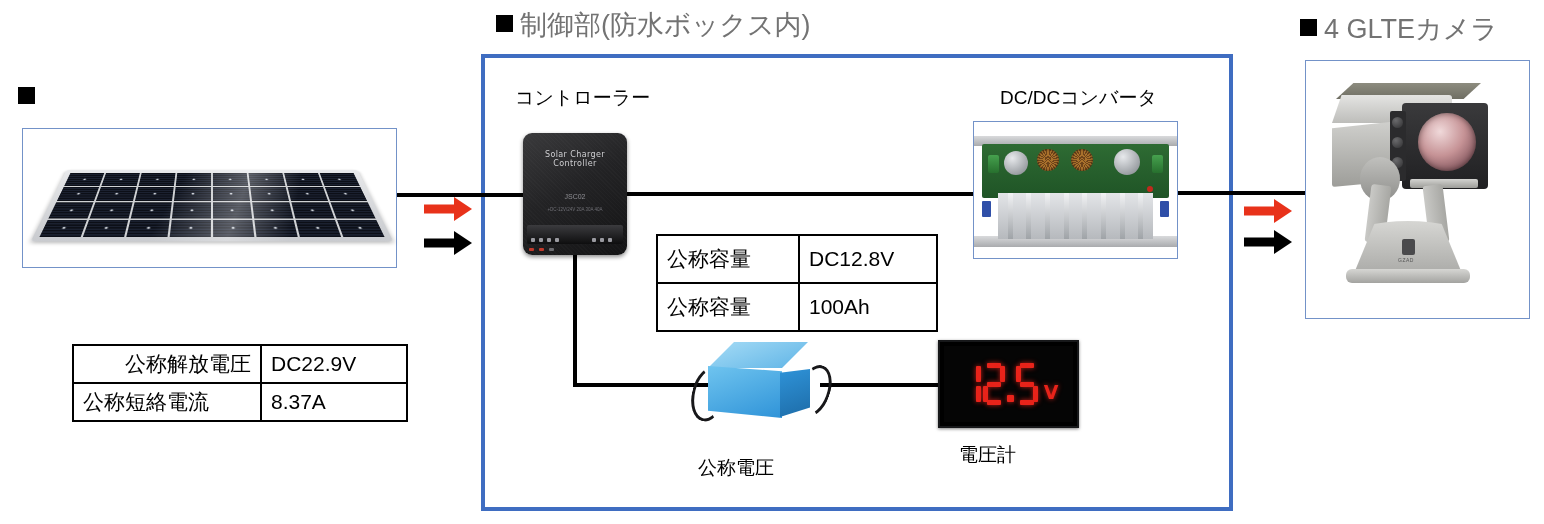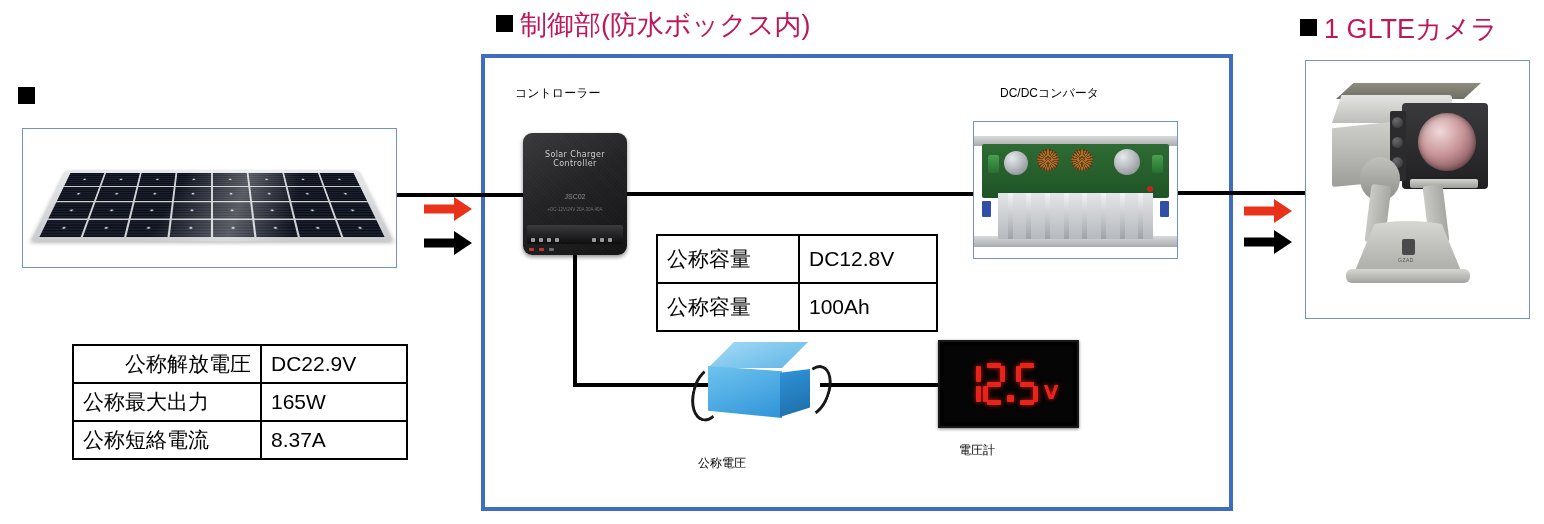--- a/index.html
+++ b/index.html
@@ -2,24 +2,24 @@
 <html><head>
 <meta charset="utf-8">
 <style>
   html,body{margin:0;padding:0;background:#ffffff;}
   body{font-family:"Liberation Sans","DejaVu Sans",sans-serif;color:#000;}
   #stage{position:relative;width:1544px;height:524px;background:#fff;overflow:hidden;}
 
   .abs{position:absolute;}
 
   
-  .heading{font-size:27px;font-weight:400;color:#be185d;white-space:nowrap;letter-spacing:0px;}
+  .heading{font-size:27px;font-weight:400;color:#737373;white-space:nowrap;letter-spacing:0px;}
   .heading .sq{display:inline-block;width:17px;height:17px;background:#000;margin-right:7px;vertical-align:2px;}
 
-  .sublabel{font-size:12px;color:#000;white-space:nowrap;}
+  .sublabel{font-size:19px;color:#000;white-space:nowrap;}
 
   
   .picbox{border:1.5px solid #7392c8;background:#fff;box-sizing:border-box;}
 
   
   .enclosure{border:4px solid #3f6dc1;background:transparent;box-sizing:border-box;}
 
   
   .wire-h{background:#000;height:4px;}
   .wire-v{background:#000;width:4px;}
@@ -143,21 +143,21 @@
 
   <div class="abs heading" style="left:18px;top:82px;">
     <span class="sq"></span>
   </div>
 
   <div class="abs heading" style="left:496px;top:7px;">
     <span class="sq"></span><span>制御部(防水ボックス内)</span>
   </div>
 
   <div class="abs heading" style="left:1300px;top:11px;">
-    <span class="sq"></span><span>1 GLTEカメラ</span>
+    <span class="sq"></span><span>4 GLTEカメラ</span>
   </div>
 
   <div class="abs enclosure" style="left:481px;top:54px;width:752px;height:457px;"></div>
 
   <div class="abs wire-h" style="left:395px;top:193px;width:155px;"></div>
 
   <div class="abs wire-h" style="left:626px;top:192px;width:360px;"></div>
 
   <div class="abs wire-h" style="left:1168px;top:191px;width:148px;"></div>
 
@@ -226,24 +226,20 @@
         </div>
       </div>
     </div>
   </div>
 
   <table class="spec abs" style="left:72px;top:344px;">
     <tbody>
         <tr>
       <td class="k" style="width:168px;text-align:right;">公称解放電圧</td>
       <td class="v" style="width:126px;">DC22.9V</td>
-    </tr>
-    <tr>
-      <td class="k">公称最大出力</td>
-      <td class="v">165W</td>
     </tr>
     <tr>
       <td class="k">公称短絡電流</td>
       <td class="v">8.37A</td>
     </tr>
   </tbody>
     </table>
 
   <div class="abs sublabel" style="left:515px;top:85px;">コントローラー</div>
 

